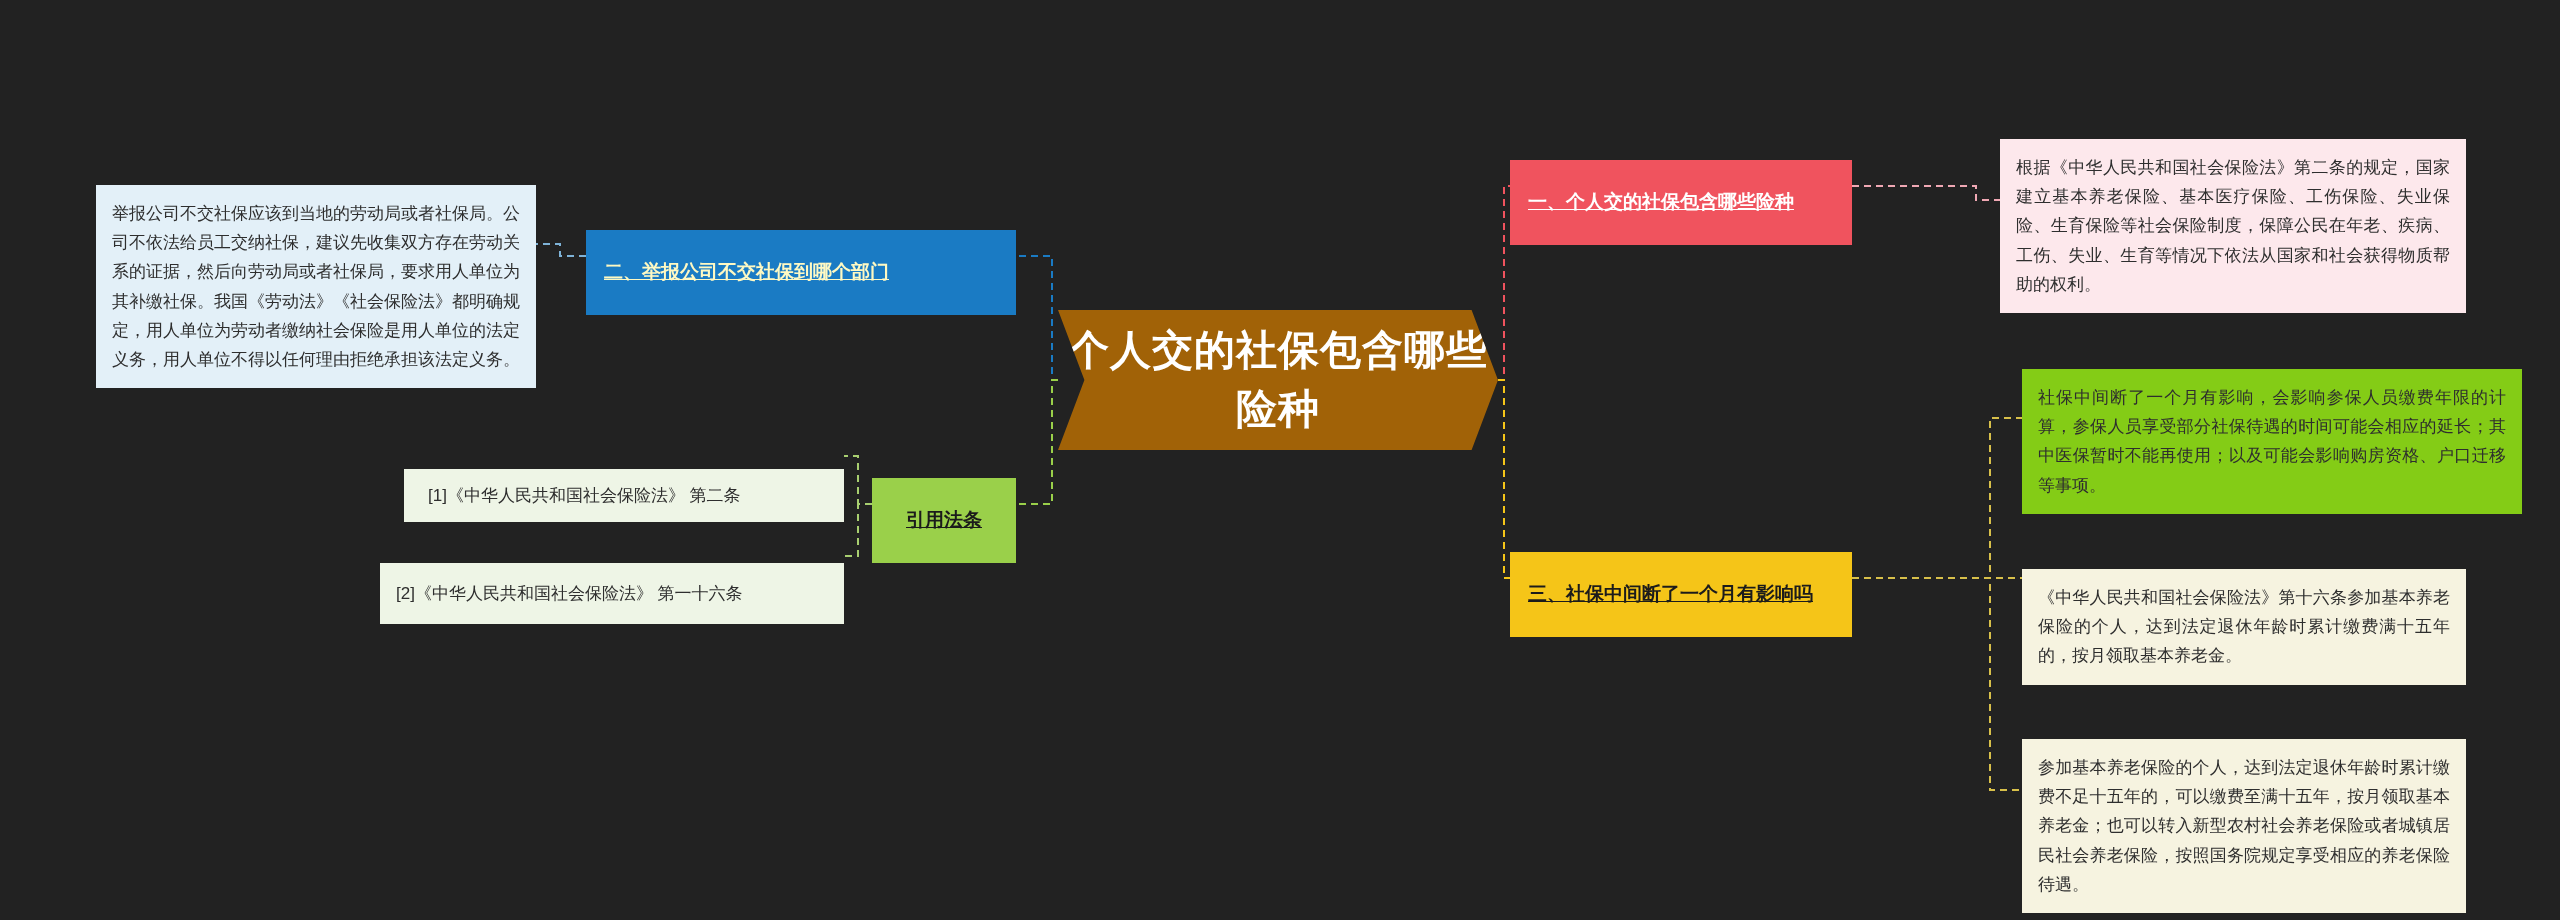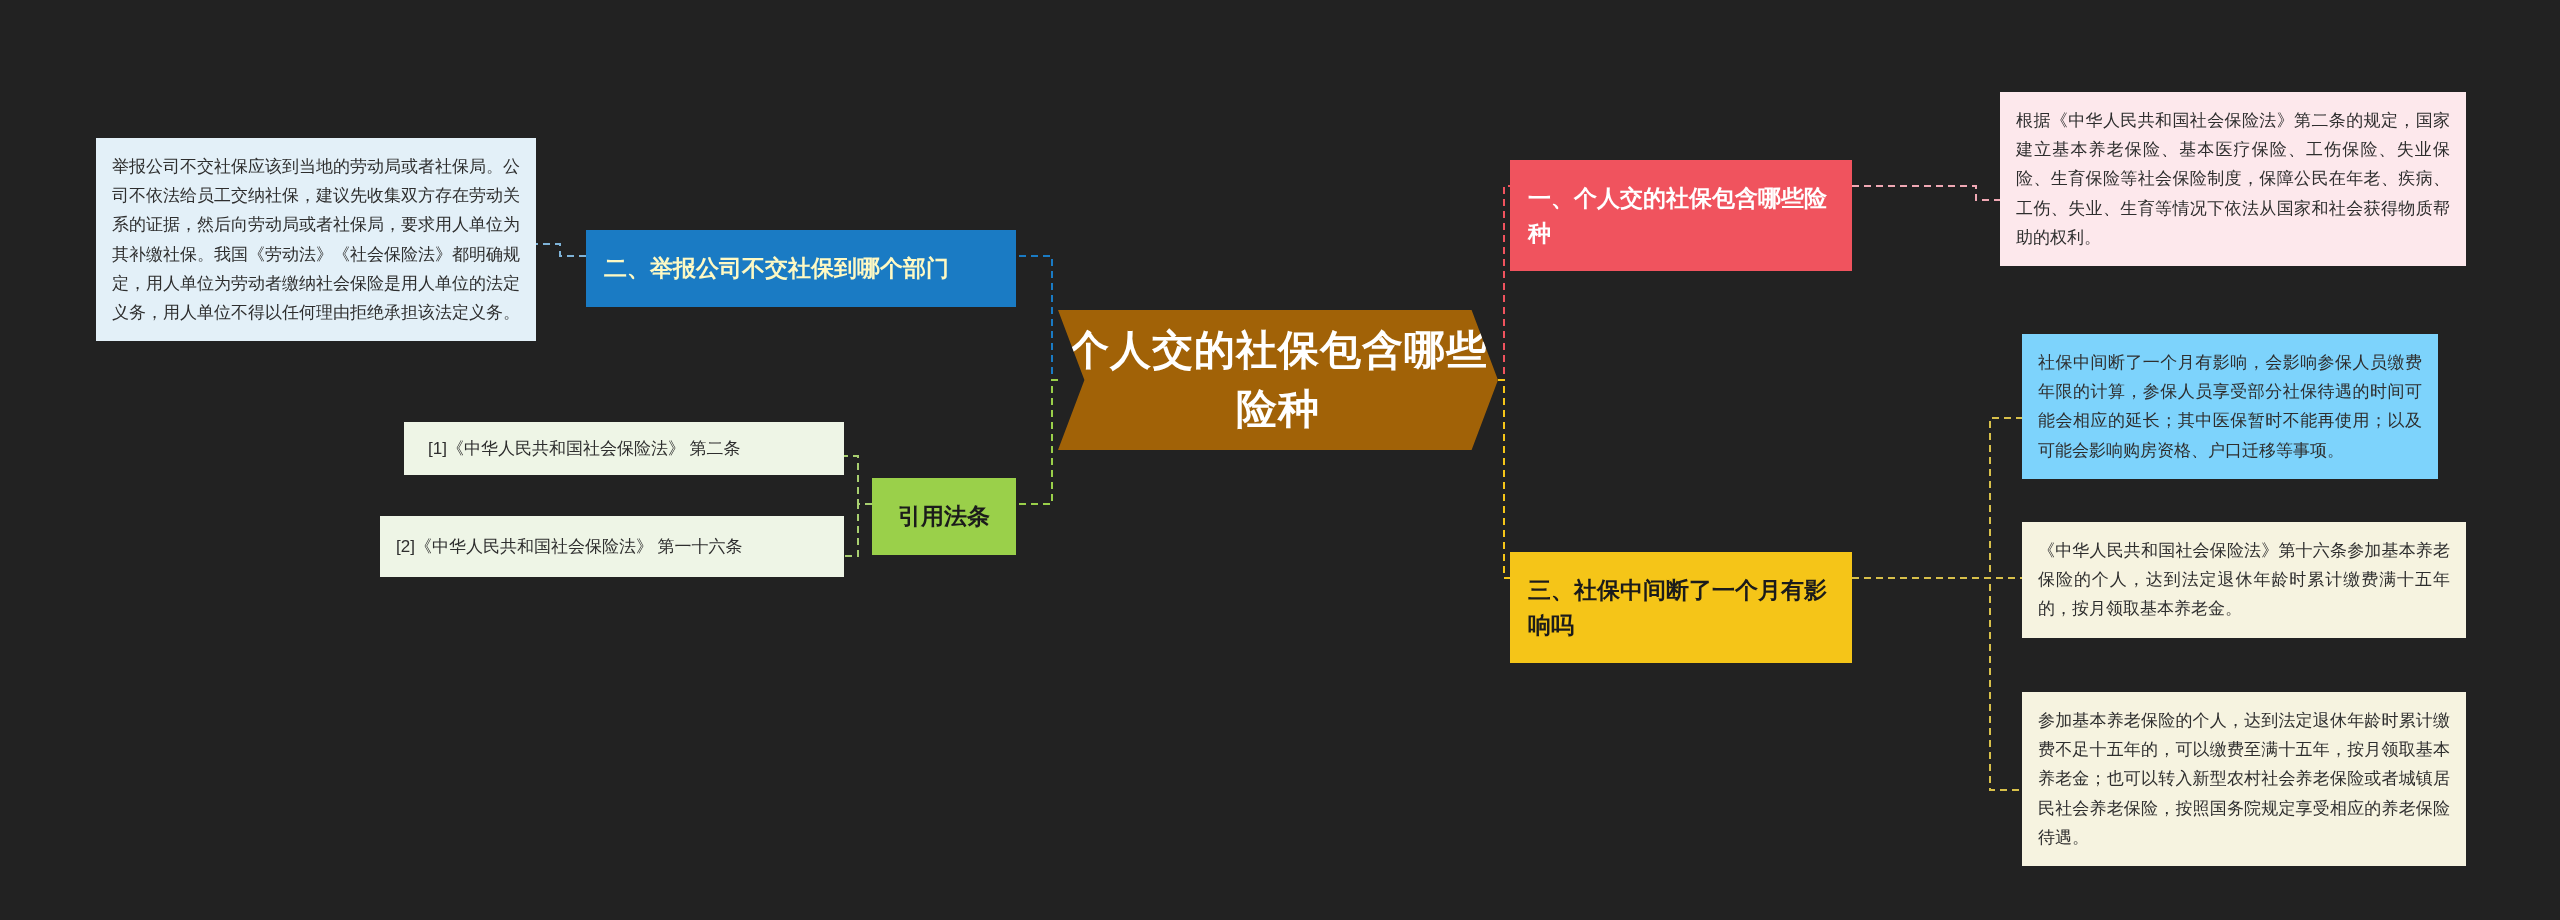--- a/index.html
+++ b/index.html
@@ -41,25 +41,26 @@
     display: flex;
     align-items: center;
     justify-content: center;
     text-align: center;
     line-height: 1.45;
     clip-path: polygon(0% 0%, 94% 0%, 100% 50%, 94% 100%, 0% 100%, 6% 50%);
     letter-spacing: 1px;
   }
   
   .branch {
-    font-size: 23px;
+    font-size: 19px;
     font-weight: 700;
-    padding: 21px 18px;
+    padding: 28px 18px;
     text-align: left;
     line-height: 1.5;
+    text-decoration: underline;
   }
   .branch.red {
     background: #f0535e;
     color: #ffffff;
     left: 1510px;
     top: 160px;
     width: 342px;
   }
   .branch.yellow {
     background: #f5c518;
@@ -83,32 +84,33 @@
     width: 144px;
     text-align: center;
   }
   
   .note {
     font-size: 17px;
     padding: 14px 16px;
     color: #2e2e2e;
     line-height: 1.72;
     text-align: justify;
+    margin-top: 47px;
   }
   .note.pink {
     background: #fde8ec;
     left: 2000px;
     top: 92px;
     width: 466px;
   }
   .note.cream1 {
-    background: #7dd3fc;
+    background: #84cc16;
     left: 2022px;
-    top: 334px;
-    width: 416px;
+    top: 322px;
+    width: 500px;
   }
   .note.cream2 {
     background: #f6f3e0;
     left: 2022px;
     top: 522px;
     width: 444px;
   }
   .note.cream3 {
     background: #f6f3e0;
     left: 2022px;

